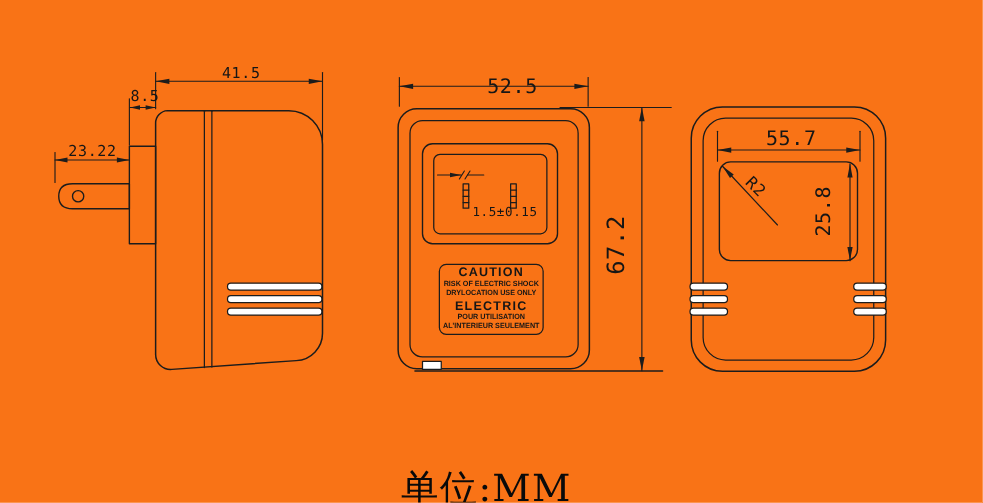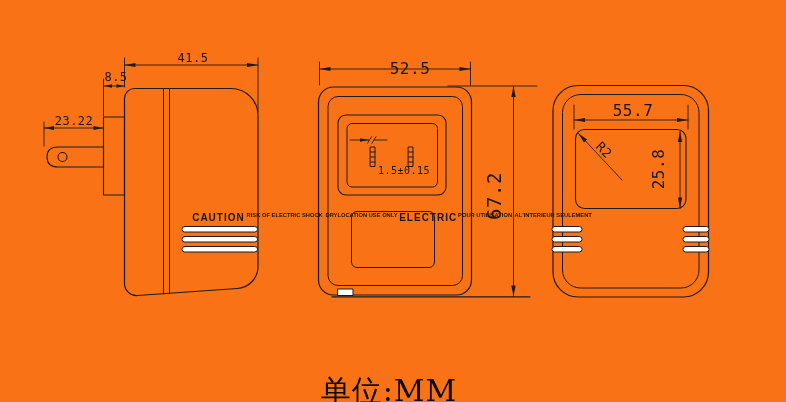--- a/index.html
+++ b/index.html
@@ -11,21 +11,21 @@
   .dim-text{
     position:absolute;transform:translate(-50%,-50%);
     font-family:"DejaVu Sans Mono",monospace;color:#161616;
     white-space:nowrap;letter-spacing:0.5px;line-height:1;
   }
   .rot-ccw{transform:translate(-50%,-50%) rotate(-90deg);}
   .rot-45{transform:translate(-50%,-50%) rotate(45deg);}
   .label-box{
     position:absolute;left:351px;top:211px;width:84px;height:57px;
     border:1.2px solid #1c1c1c;border-radius:6px;box-sizing:border-box;
-    display:flex;flex-direction:row;justify-content:center;
+    display:flex;flex-direction:column;justify-content:center;
     text-align:center;font-family:"Liberation Sans",sans-serif;color:#161616;
   }
   .lbl-big{font-size:10px;font-weight:700;line-height:11.5px;letter-spacing:1px;white-space:nowrap;}
   .lbl-sm{font-size:6px;font-weight:700;line-height:7.4px;letter-spacing:0;transform:scaleX(.96);white-space:nowrap;}
   .unit-text{
     position:absolute;left:389px;top:347px;transform:translate(-50%,-50%);
     font-family:"DejaVu Serif","Liberation Serif",serif;font-size:30px;color:#0a0a0a;
     white-space:nowrap;letter-spacing:1px;margin-top:44px;
   }
 </style>

